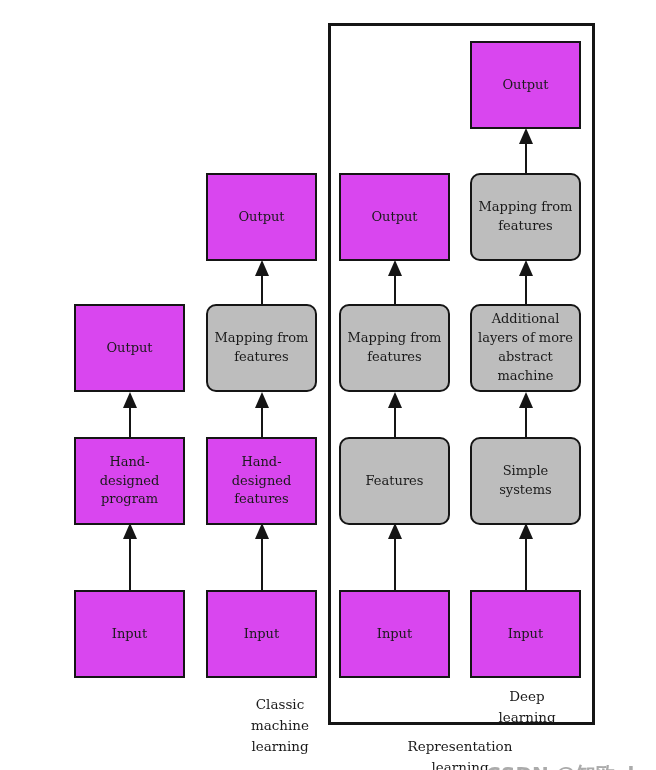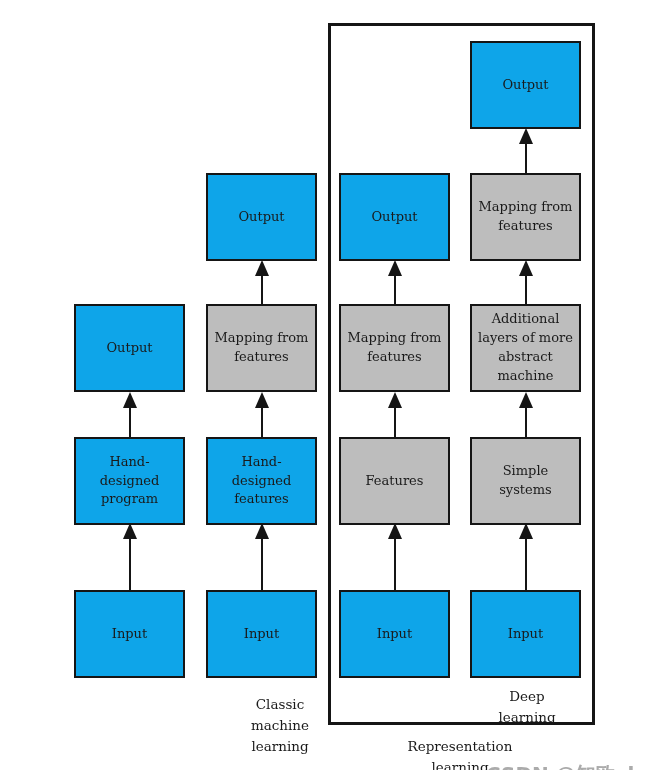--- a/index.html
+++ b/index.html
@@ -9,26 +9,26 @@
     overflow:hidden;
   }
   
   .bigrect{
     position:absolute;left:328px;top:23px;width:267px;height:702px;
     border:3px solid #151515;box-sizing:border-box;background:transparent;
   }
   
   .box{
     position:absolute;width:111px;height:88px;box-sizing:border-box;
-    border:2px solid #151515;background:#0ea5e9;
+    border:2px solid #151515;background:#d946ef;
     display:flex;align-items:center;justify-content:center;
     text-align:center;font-size:13px;line-height:1.45;
     white-space:pre-line;z-index:2;
   }
-  .gray{background:var(--shaded,#bdbdbd);}
+  .gray{background:var(--shaded,#bdbdbd);border-radius:10px;}
   .x1{left:74px}.x2{left:206px}.x3{left:339px}.x4{left:470px}
   .yA{top:41px}.yB{top:173px}.yC{top:304px}.yD{top:437px}.yE{top:590px}
   
   .arrow{
     position:absolute;width:14px;display:flex;flex-direction:column;
     align-items:center;z-index:1;
   }
   .arrow .head{
     width:0;height:0;border-left:7px solid transparent;
     border-right:7px solid transparent;border-bottom:16px solid #151515;

